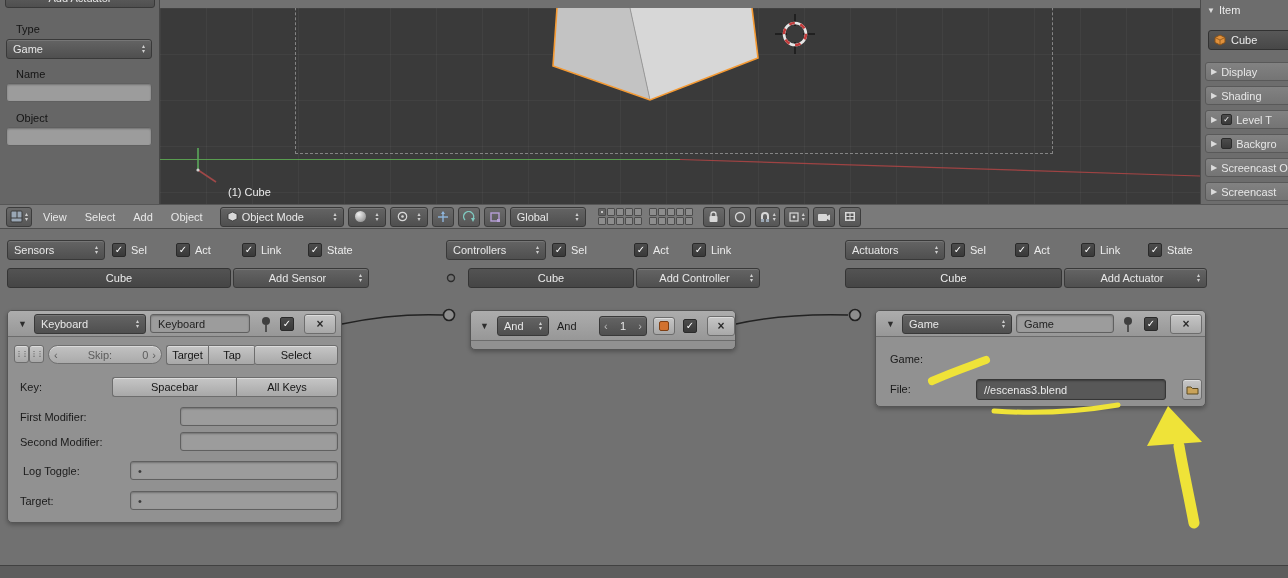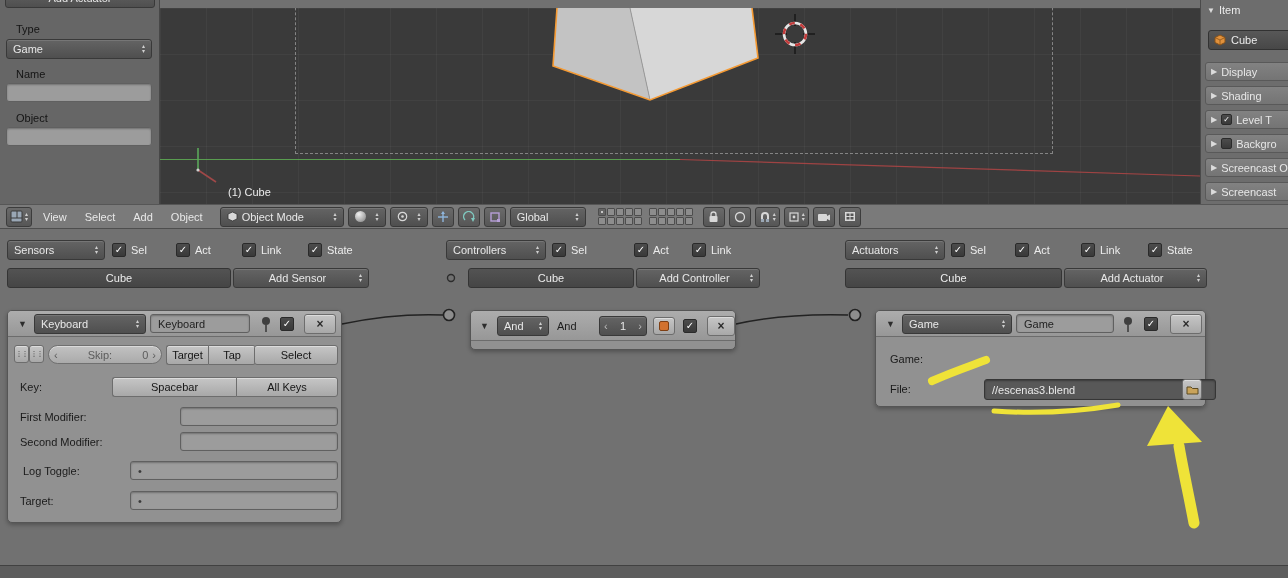--- a/index.html
+++ b/index.html
@@ -535,21 +535,21 @@
           <rect x="5.2" y="9" width="1.6" height="7" fill="#3f3f3f"></rect>
       </svg>
       <span class="checkbox abs" style="left:268px;top:6px">✓</span>
       <div class="btn abs" style="left:294px;top:3px;width:32px">
         <span class="xbtn">×</span>
       </div>
 
       <div class="abs" style="left:14px;top:42px">Game:</div>
 
       <div class="abs" style="left:14px;top:72px">File:</div>
-      <div class="darkfield abs" style="left:108px;top:68px;width:232px">
+      <div class="darkfield abs" style="left:100px;top:68px;width:190px">
         <span>//escenas3.blend</span>
       </div>
       <div class="btn abs" style="left:306px;top:68px;width:20px;height:21px">
         <svg width="13" height="11">
           <path d="M1,3 h4 l1.5,1.5 H12 V10 H1 Z" fill="#c9a35a" stroke="#5b4a22" stroke-width="1"></path>
         </svg>
       </div>
     </div>
   </div>
 

